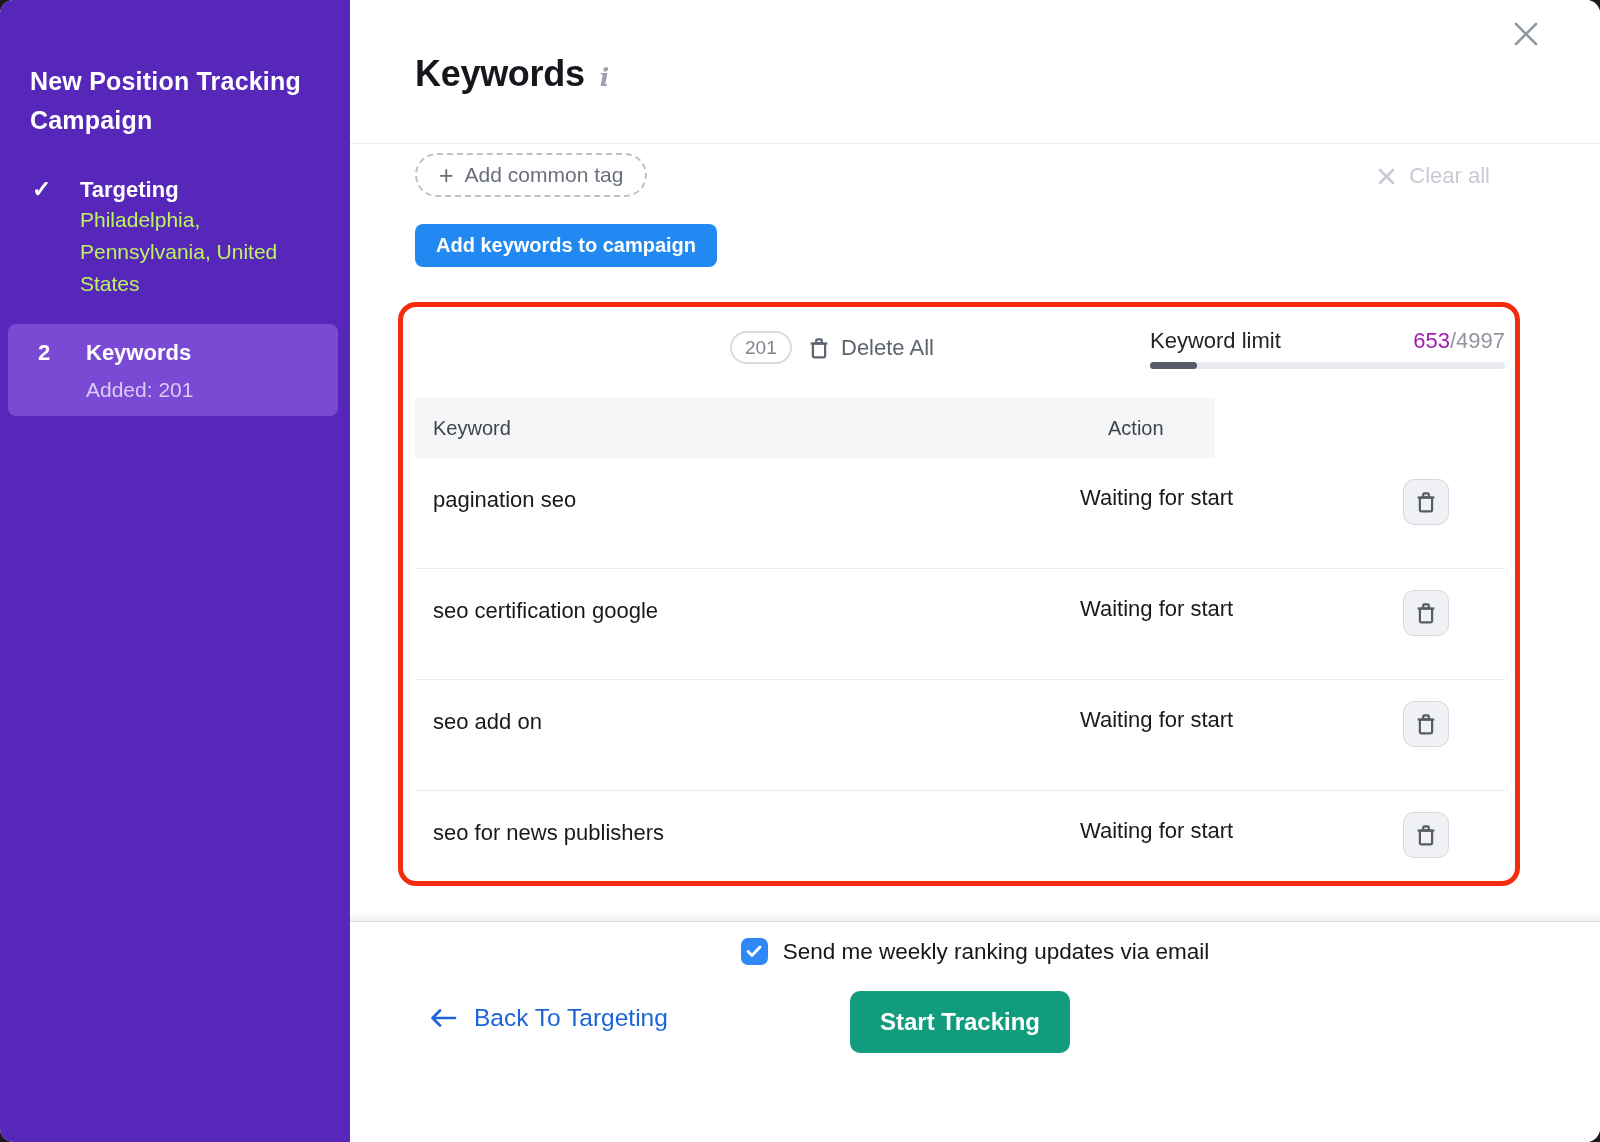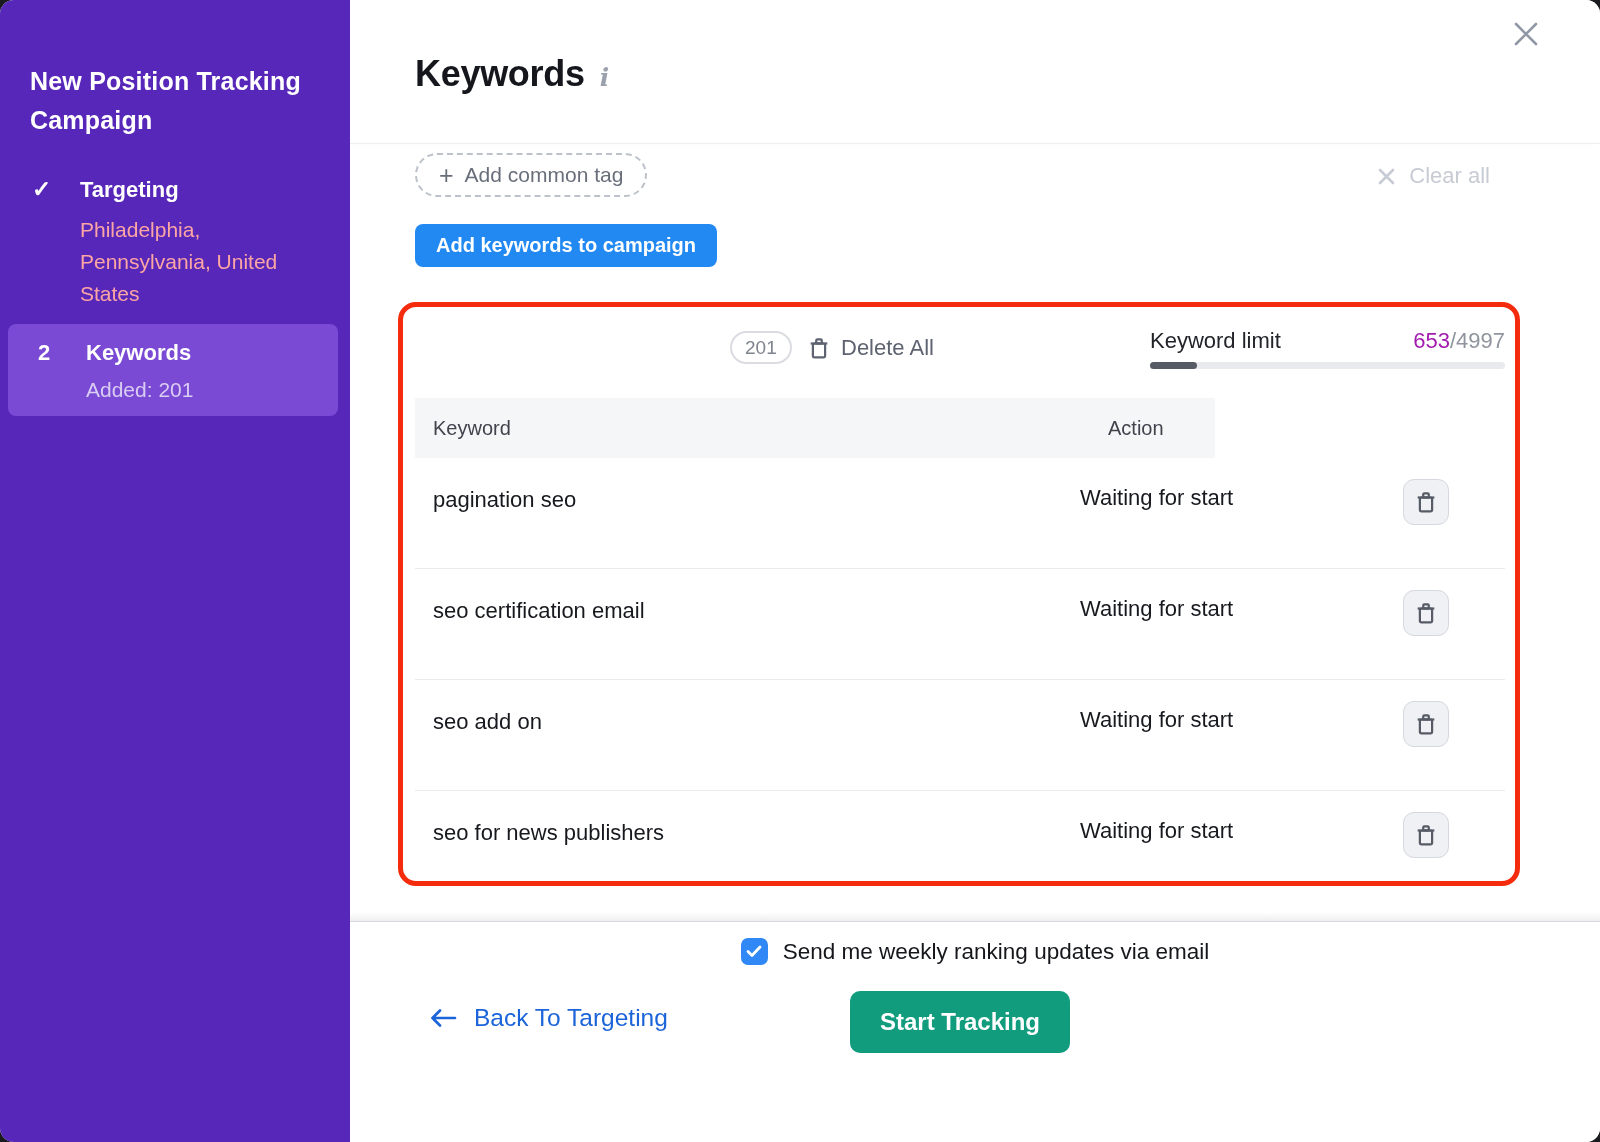--- a/index.html
+++ b/index.html
@@ -26,21 +26,21 @@
     letter-spacing:.2px;
   }
   .step { position:absolute; display:flex; align-items:flex-start; }
   .step-marker {
     flex:0 0 32px; width:32px; color:#fff; font-weight:700; font-size:22px;
     line-height:28px;
   }
   .step-gap { width:16px; flex:0 0 16px; }
   .step-label { color:#fff; font-size:22px; font-weight:700; line-height:28px; }
   .step-sub {
-    margin-top:10px; color:#fca5a5; font-size:21px; line-height:32px;
+    color:#bef264; font-size:21px; line-height:32px;
     font-weight:400; max-width:228px;
   }
   .step-targeting { left:32px; top:176px; }
   .step-keywords {
     left:8px; top:324px; width:330px; height:92px;
     background:#7A4AD5; border-radius:8px; padding:15px 0 0 30px;
     cursor:pointer;
   }
   .step-keywords .step-sub { margin-top:7px; color:#dacdf4; }
   .check-glyph { color:#fff; font-size:23px; font-weight:700; line-height:26px; }
@@ -272,21 +272,21 @@
         <button class="trash-btn">
           <svg width="20" height="23" viewBox="0 0 18 20" fill="none" stroke="currentColor" stroke-width="2">
             <rect x="3.5" y="5.5" width="11" height="12.5" rx="1.5"></rect>
               <line x1="1.5" y1="5.5" x2="16.5" y2="5.5"></line>
               <rect x="6.5" y="1.8" width="5" height="3.7" rx="1"></rect>
           </svg>
         </button>
       </div>
 
       <div class="trow">
-        <div class="cell-keyword">seo certification email</div>
+        <div class="cell-keyword">seo certification google</div>
         <div class="cell-status">Waiting for start</div>
         <button class="trash-btn">
           <svg width="20" height="23" viewBox="0 0 18 20" fill="none" stroke="currentColor" stroke-width="2">
             <rect x="3.5" y="5.5" width="11" height="12.5" rx="1.5"></rect>
               <line x1="1.5" y1="5.5" x2="16.5" y2="5.5"></line>
               <rect x="6.5" y="1.8" width="5" height="3.7" rx="1"></rect>
           </svg>
         </button>
       </div>
 

